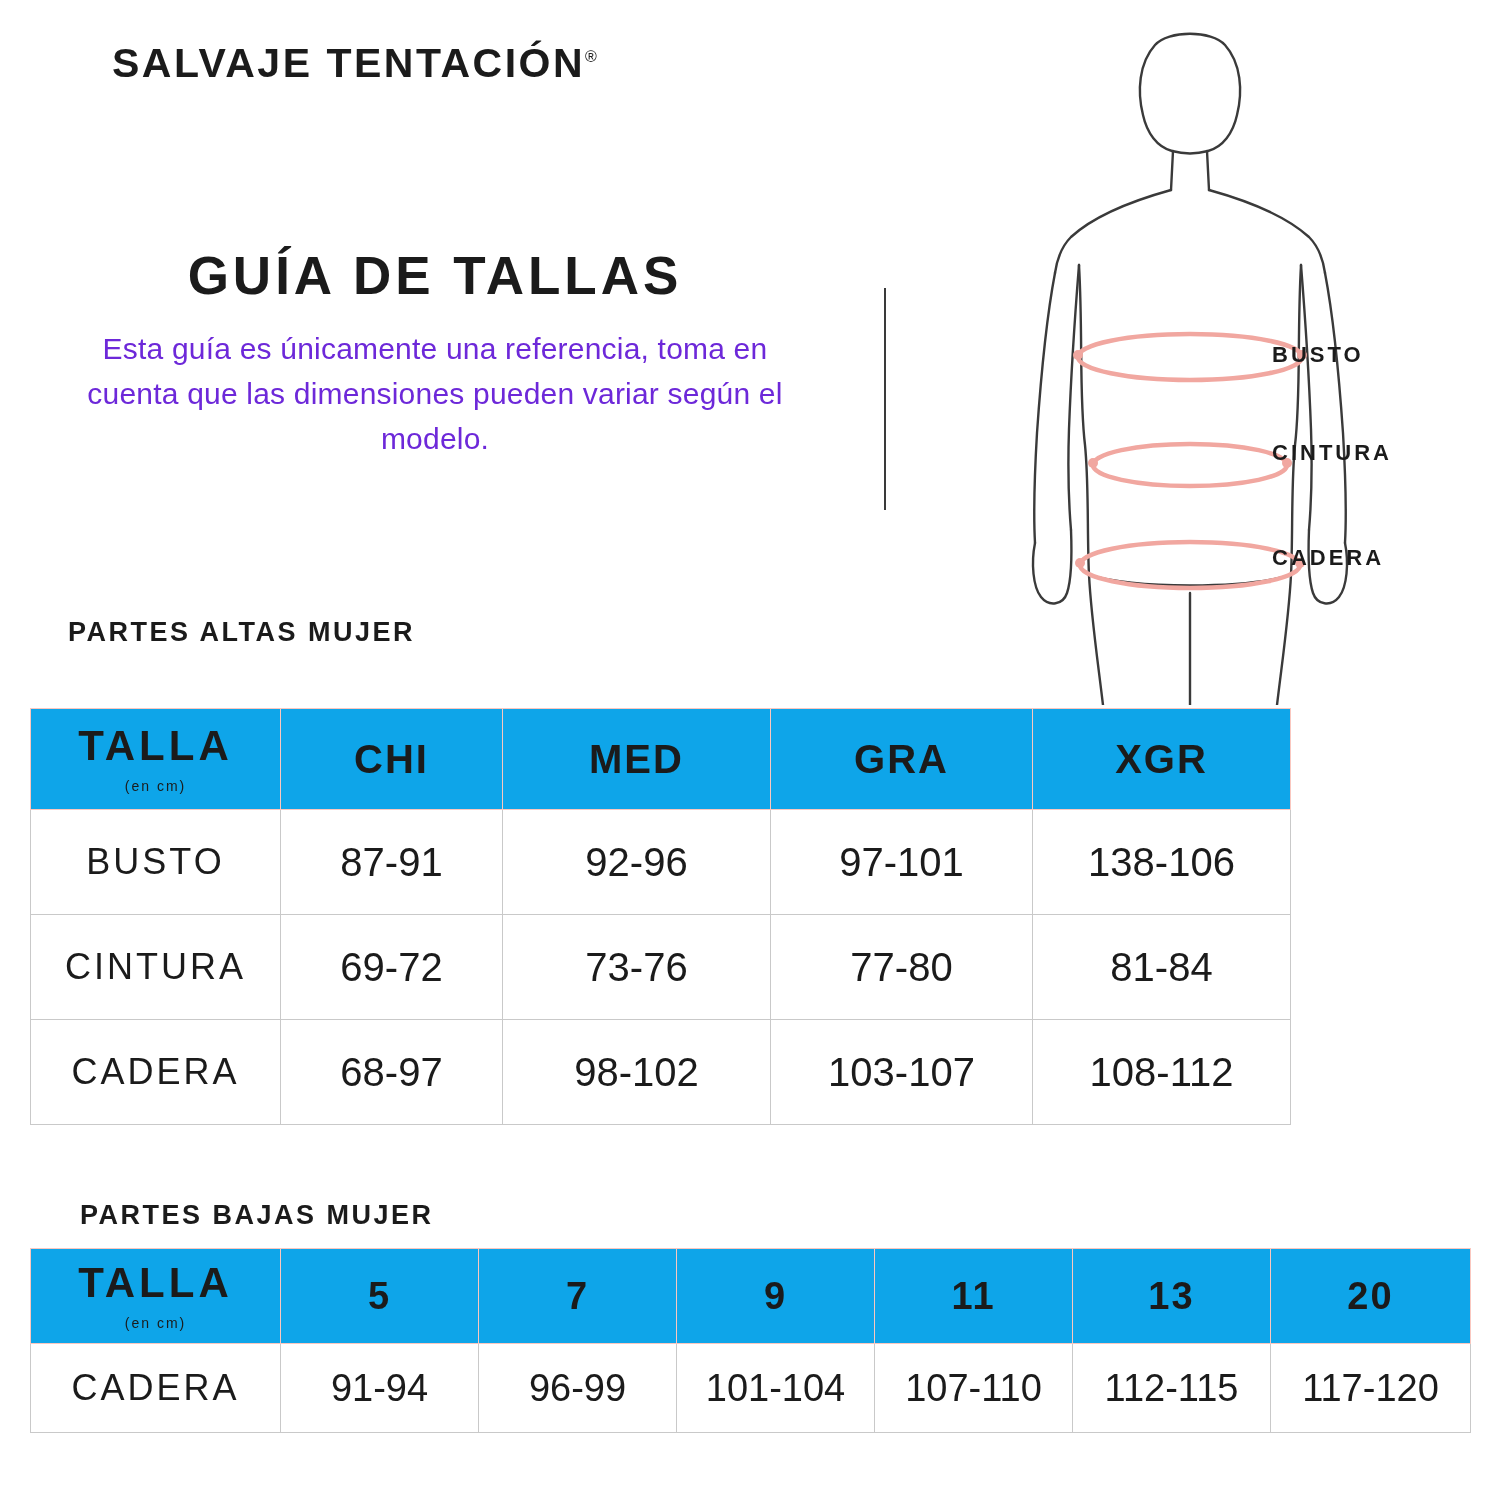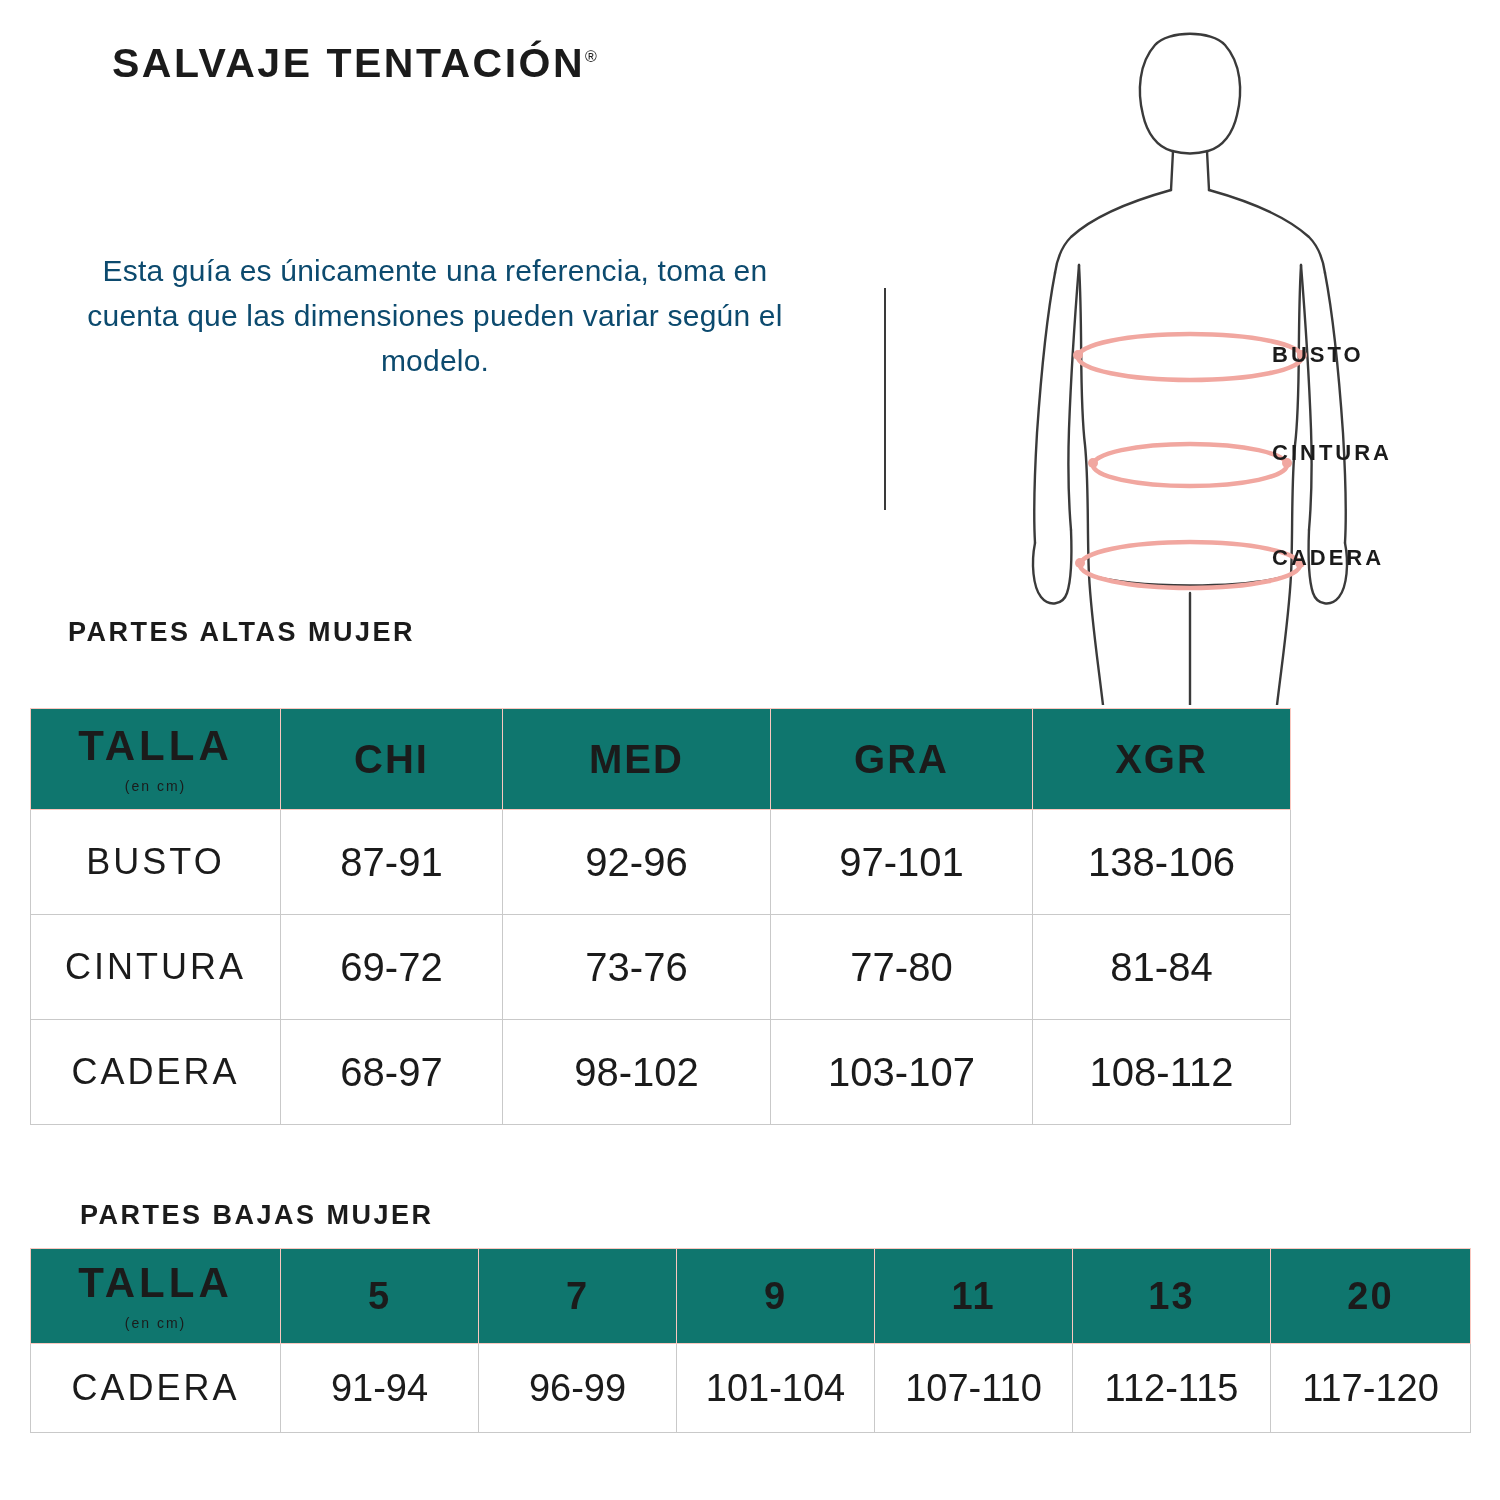--- a/index.html
+++ b/index.html
@@ -46,21 +46,21 @@
     font-size: 53px;
     font-weight: bold;
     letter-spacing: 4px;
     color: #1b1b1b;
     margin: 0 0 22px 0;
     line-height: 1.05;
   }
   .intro-text {
     font-size: 30px;
     line-height: 1.5;
-    color: #0c4a6e;
+    color: #6d28d9;
     letter-spacing: 0.2px;
   }
 
   .vdivider {
     position: absolute;
     left: 884px;
     top: 288px;
     width: 2px;
     height: 222px;
     background: #3a3a3a;
@@ -122,21 +122,21 @@
     width: 1440px;
   }
   table td, table th {
     border: 1.5px solid #c9c9c9;
     text-align: center;
     vertical-align: middle;
     font-weight: normal;
   }
   
   .hdr td {
-    background: #0f766e;
+    background: #0ea5e9;
     border-color: #fac7bf;
     color: #1b1b1b;
     font-weight: bold;
   }
   #table-altas .hdr td { height: 98px; font-size: 40px; letter-spacing: 2px; }
   #table-bajas .hdr td { height: 92px; font-size: 38px; letter-spacing: 2px; }
 
   .talla-cell {
     line-height: 1.0;
   }
@@ -166,20 +166,21 @@
   }
 </style>
 </head>
 <body>
 
 <div class="brand">
   <span>SALVAJE TENTACIÓN</span><span class="reg">®</span>
 </div>
 
 <div class="intro">
+  <div class="intro-title">GUÍA DE TALLAS</div>
   <div class="intro-text">Esta guía es únicamente una referencia, toma en cuenta que las dimensiones pueden variar según el modelo.</div>
 </div>
 
 <div class="vdivider"></div>
 
 <div class="figure-wrap">
   <svg width="460" height="690" viewBox="0 0 460 690" xmlns="http://www.w3.org/2000/svg">
     <g fill="none" stroke="#3a3a3a" stroke-width="2.4" stroke-linecap="round" stroke-linejoin="round">
 
       <path d="M180 30 C164 48,162 76,168 100 C172 118,182 132,197 136 C208 139,222 139,233 136 C248 132,258 118,262 100 C268 76,266 48,250 30 C237 15,193 15,180 30 Z"></path>

